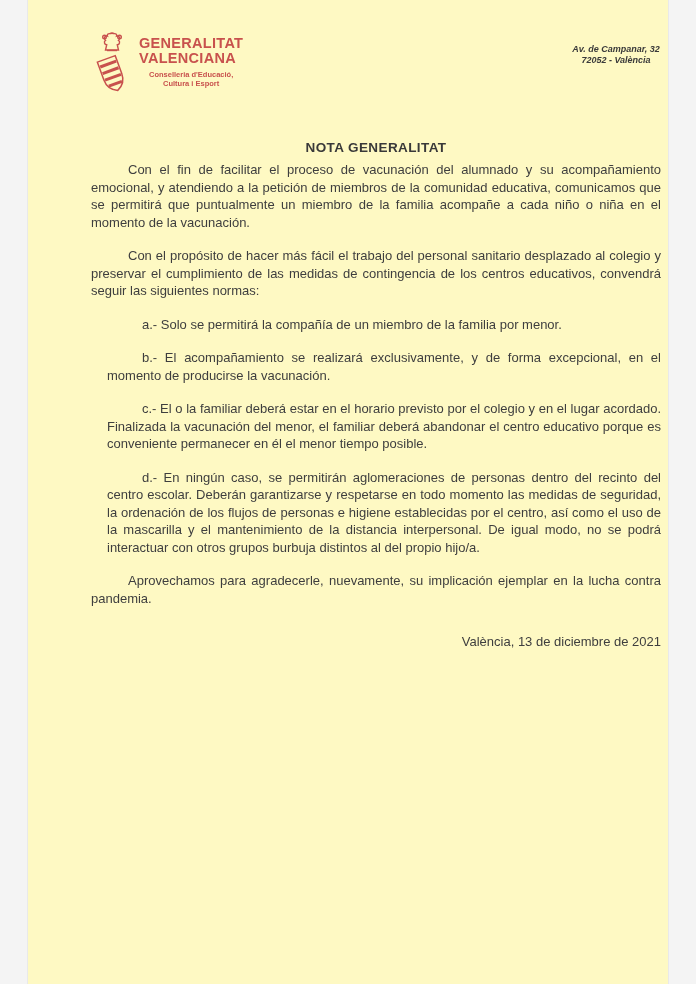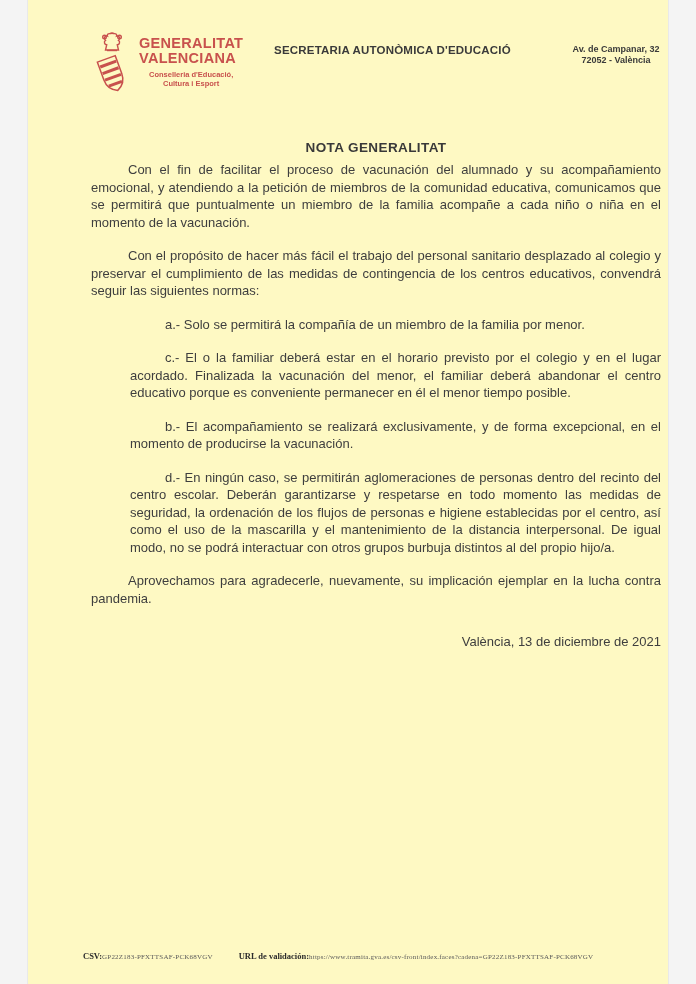--- a/index.html
+++ b/index.html
@@ -57,20 +57,21 @@
     font-size: 11.5px;
     line-height: 15px;
     color: #3a3a3a;
     letter-spacing: 0.2px;
   }
 
   .address-block {
     position: absolute; left: 467px; top: 14px;
     width: 116px;
     text-align: center;
+    font-style: italic;
   }
   .address-line {
     display: block;
     font-weight: bold;
     font-size: 9px;
     line-height: 11px;
     color: #3a3a3a;
   }
 
   
@@ -90,21 +91,21 @@
     margin-top: 16px;
     font-size: 13px;
     line-height: 17.5px;
     text-align: justify;
     text-indent: 37px;
     color: #3e3e3e;
   }
   .para.first { margin-top: 6px; }
   .list-item {
     margin-top: 16px;
-    margin-left: 39px;
+    margin-left: 16px;
     font-size: 13px;
     line-height: 17.5px;
     text-align: justify;
     text-indent: 35px;
     color: #3e3e3e;
   }
   .dateline {
     margin-top: 26px;
     font-size: 13px;
     line-height: 17.5px;
@@ -163,46 +164,42 @@
           <span class="brand-line">VALENCIANA</span>
         </div>
         <div class="dept-lines">
           <span class="dept-line">Conselleria d'Educació,</span>
           <span class="dept-line">Cultura i Esport</span>
         </div>
       </div>
     </div>
 
     <div class="org-block">
-      <span class="org-line">SECRETARIA AUTONÒMICA D'EDUCACIÓ</span>
     </div>
 
     <div class="address-block">
       <span class="address-line">Av. de Campanar, 32</span>
       <span class="address-line">72052 - València</span>
     </div>
 
   </header>
 
   <main class="doc-body">
 
     <h1 class="doc-title">NOTA GENERALITAT</h1>
 
     <p class="para first">Con el fin de facilitar el proceso de vacunación del alumnado y su acompañamiento emocional, y atendiendo a la petición de miembros de la comunidad educativa, comunicamos que se permitirá que puntualmente un miembro de la familia acompañe a cada niño o niña en el momento de la vacunación.</p>
 
     <p class="para">Con el propósito de hacer más fácil el trabajo del personal sanitario desplazado al colegio y preservar el cumplimiento de las medidas de contingencia de los centros educativos, convendrá seguir las siguientes normas:</p>
 
     <p class="list-item">a.- Solo se permitirá la compañía de un miembro de la familia por menor.</p>
+    <p class="list-item">b.- El acompañamiento se realizará exclusivamente, y de forma excepcional, en el momento de producirse la vacunación.</p>
     <p class="list-item">c.- El o la familiar deberá estar en el horario previsto por el colegio y en el lugar acordado. Finalizada la vacunación del menor, el familiar deberá abandonar el centro educativo porque es conveniente permanecer en él el menor tiempo posible.</p>
-    <p class="list-item">b.- El acompañamiento se realizará exclusivamente, y de forma excepcional, en el momento de producirse la vacunación.</p>
     <p class="list-item">d.- En ningún caso, se permitirán aglomeraciones de personas dentro del recinto del centro escolar. Deberán garantizarse y respetarse en todo momento las medidas de seguridad, la ordenación de los flujos de personas e higiene establecidas por el centro, así como el uso de la mascarilla y el mantenimiento de la distancia interpersonal. De igual modo, no se podrá interactuar con otros grupos burbuja distintos al del propio hijo/a.</p>
 
     <p class="para">Aprovechamos para agradecerle, nuevamente, su implicación ejemplar en la lucha contra pandemia.</p>
 
     <p class="dateline">València, 13 de diciembre de 2021</p>
 
   </main>
 
-  <footer class="doc-footer">
-    <span class="foot-label">CSV:</span><span class="foot-value">GP22Z183-PFXTTSAF-PCK68VGV</span><span class="foot-gap"></span><span class="foot-label">URL de validación:</span><span class="foot-value">https://www.tramita.gva.es/csv-front/index.faces?cadena=GP22Z183-PFXTTSAF-PCK68VGV</span>
-  </footer>
 
 </div>
 
 </body></html>

